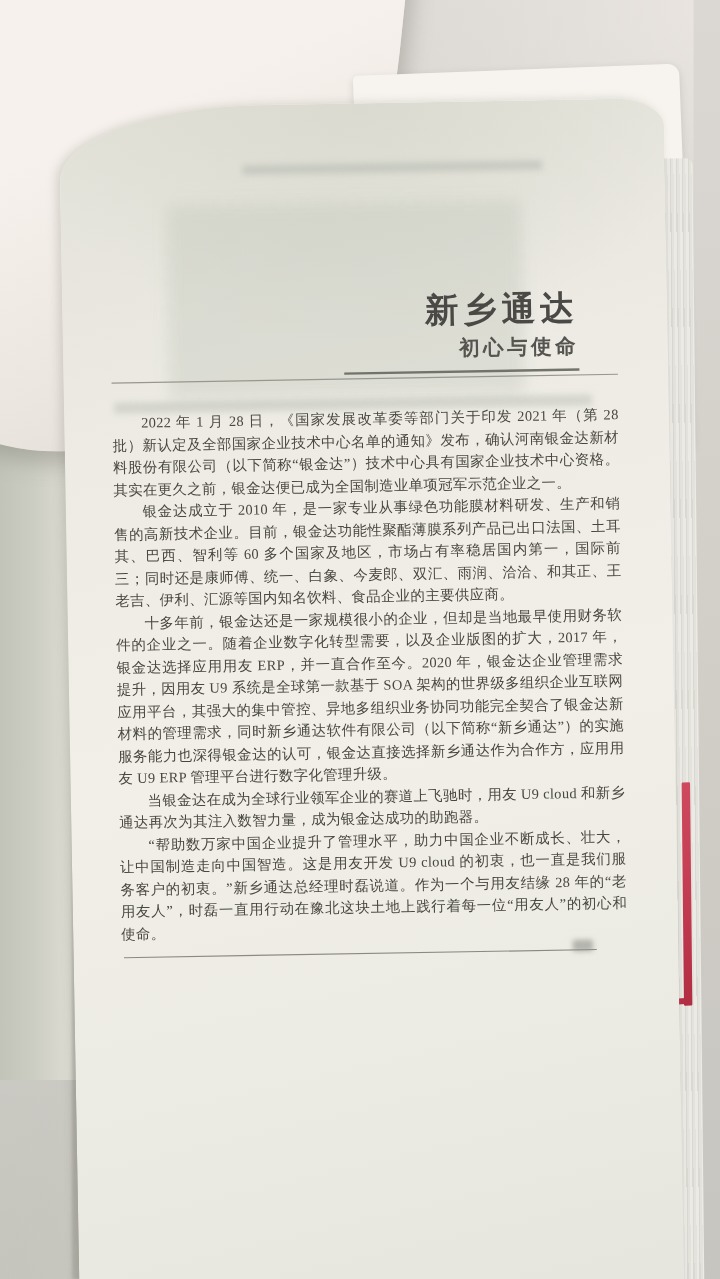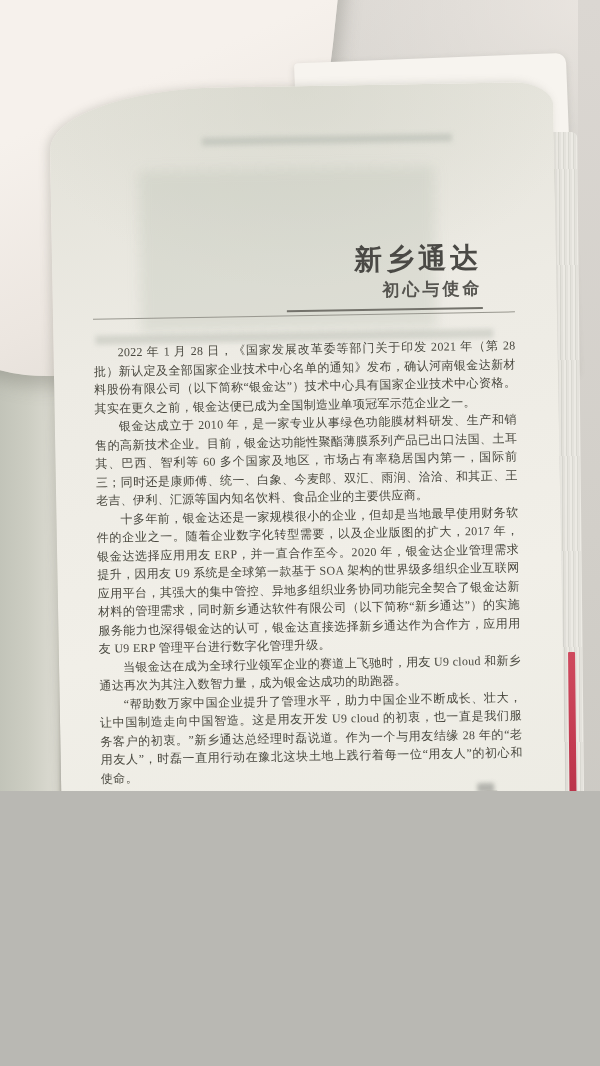--- a/index.html
+++ b/index.html
@@ -2,21 +2,21 @@
 <html><head>
 <meta charset="utf-8">
 <style>
   html,body{margin:0;padding:0;}
   body{
     font-family:"Liberation Serif","DejaVu Serif",serif;
     background:#b9b8b3;
   }
   .stage{
     position:relative;
-    width:600px;height:791px;
+    width:600px;height:1066px;
     overflow:hidden;
     background:linear-gradient(135deg,#e3dfda 0%,#d8d5d0 30%,#d0cec8 60%,#c9c8c2 100%);
   }
   
   .bg-shade{
     position:absolute;inset:0;
     background:
       radial-gradient(120% 60% at 100% 0%, rgba(236,231,226,.9) 0%, rgba(236,231,226,0) 45%),
       radial-gradient(90% 70% at 0% 100%, rgba(188,188,180,.55) 0%, rgba(188,188,180,0) 55%);
   }

